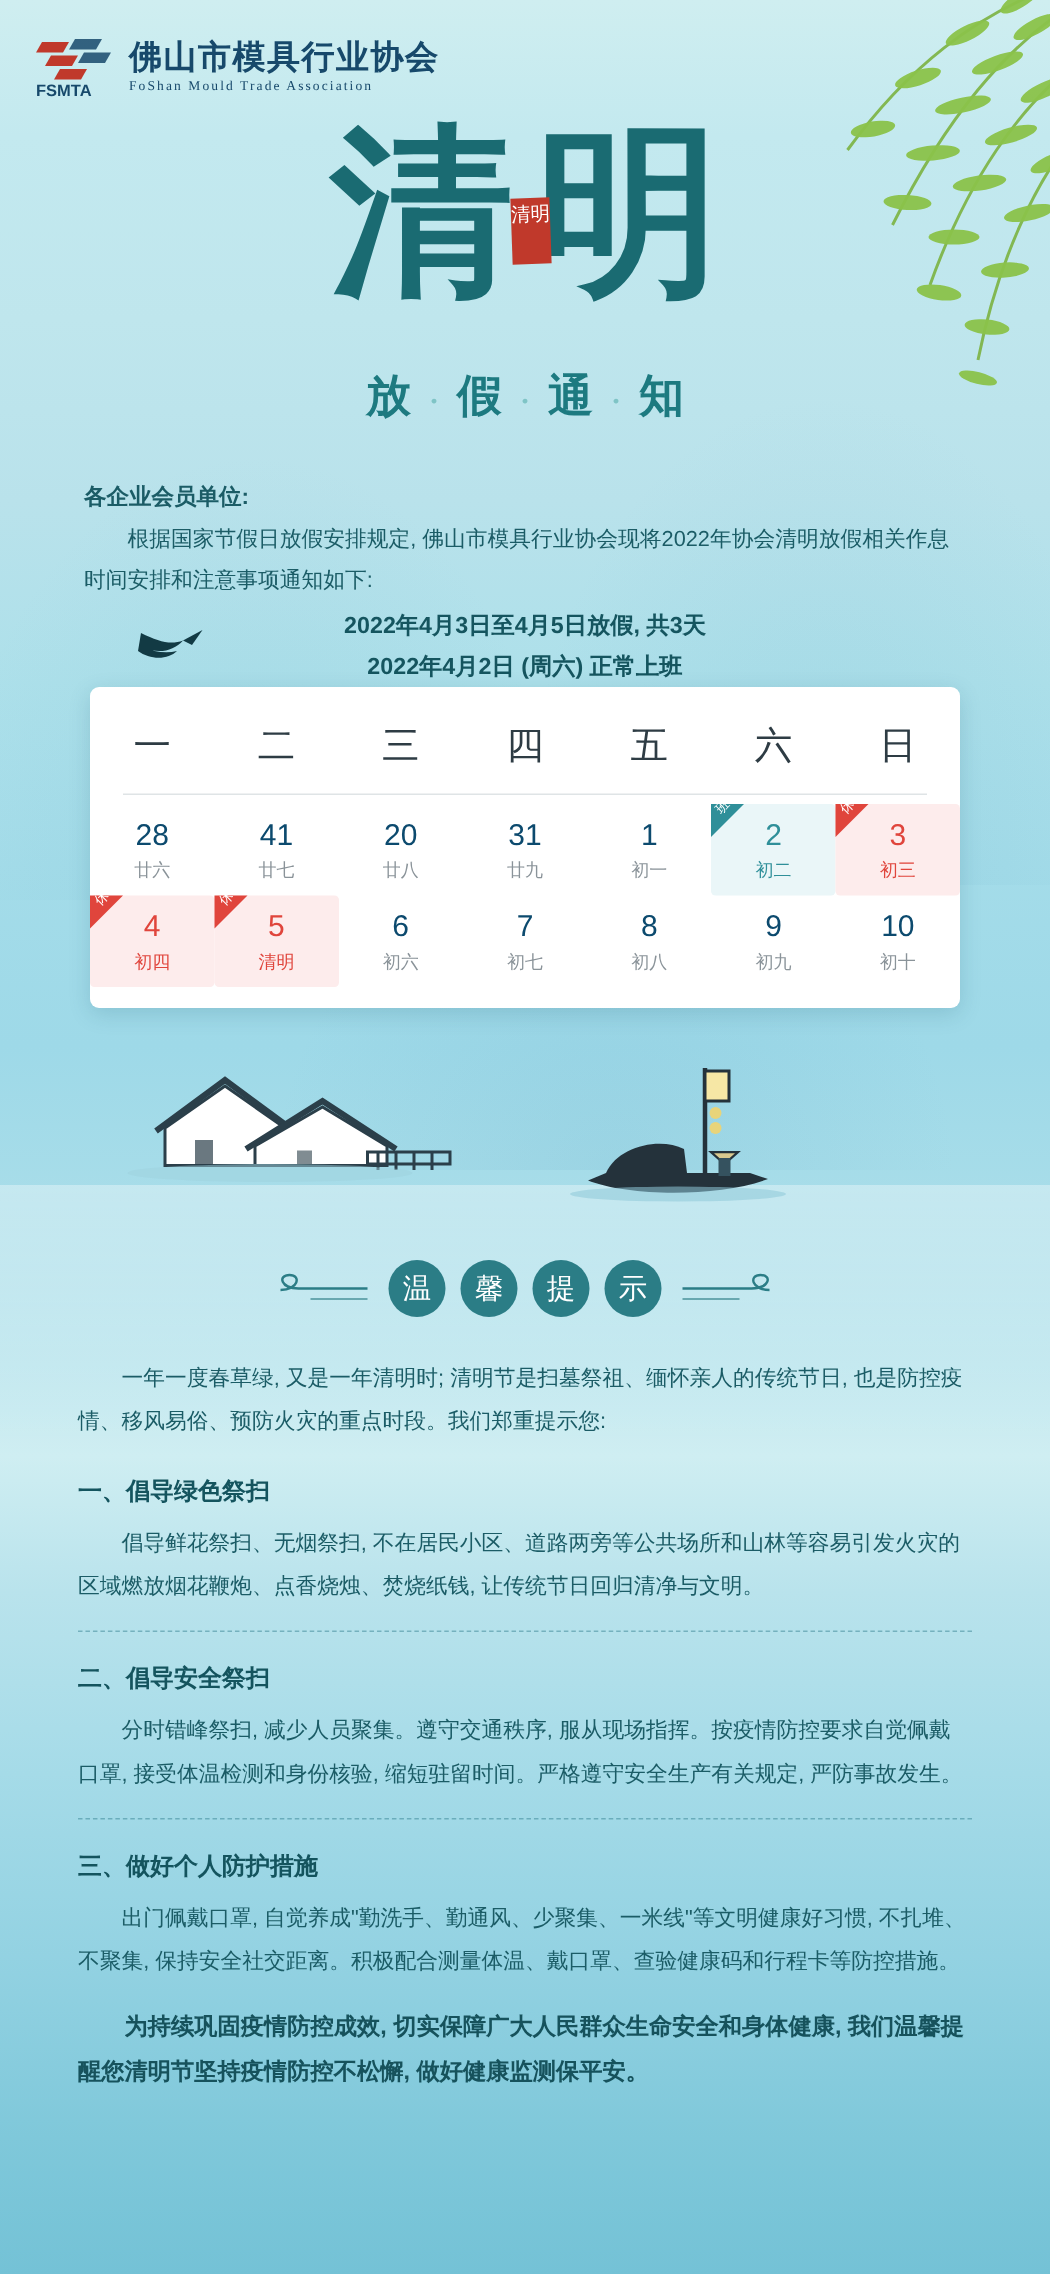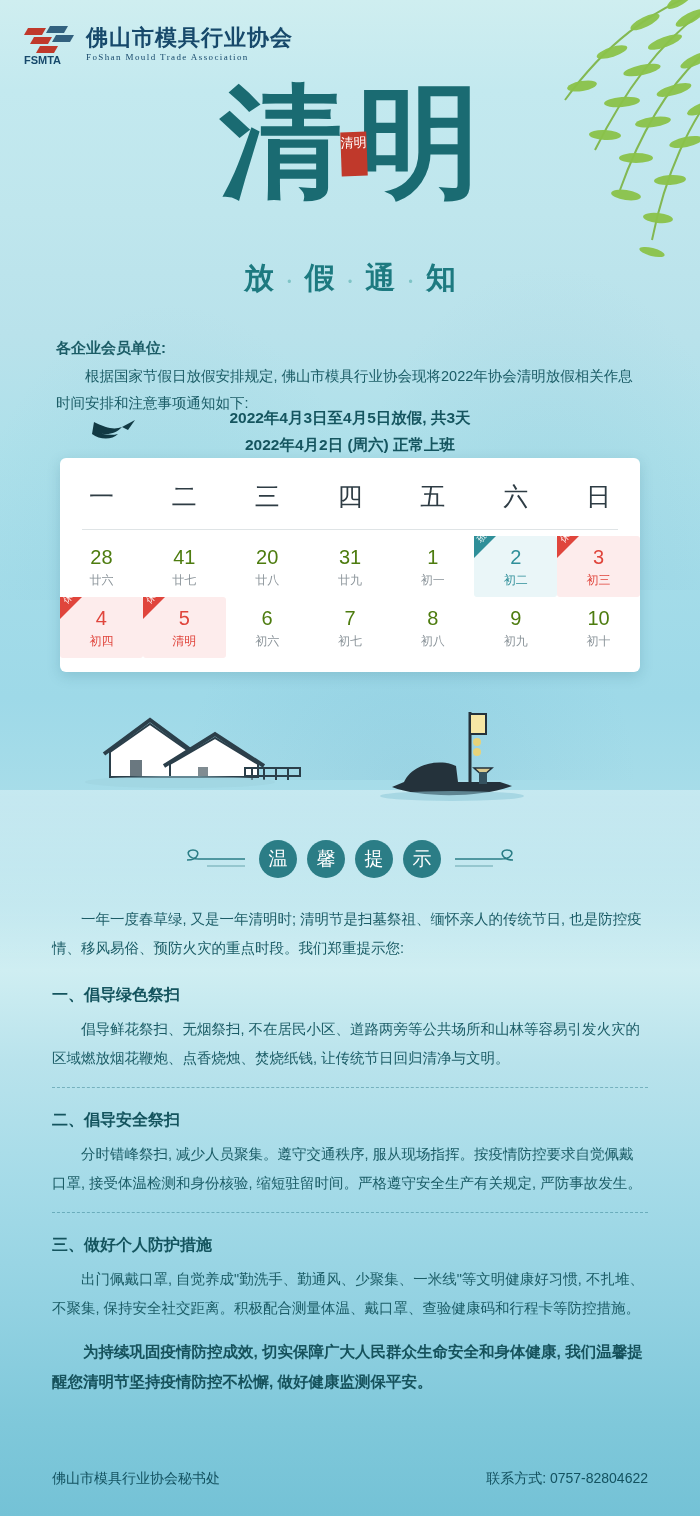--- a/index.html
+++ b/index.html
@@ -115,41 +115,40 @@
     font-size: 13px;
     line-height: 1.05;
     text-align: center;
     padding-top: 4px;
     box-sizing: border-box;
     letter-spacing: 0;
     transform: rotate(-2deg);
   }
   .sub-title {
     position: absolute;
-    top: 258px; left: 0; width: 700px;
+    top: 244px; left: 0; width: 700px;
     text-align: center;
     font-family: "Liberation Serif", serif;
     font-weight: bold;
     font-size: 30px;
     color: #1d7a80;
     letter-spacing: 12px;
     text-indent: 12px;
   }
   .sub-title .sep {
     color: #7fc4c6;
     font-size: 20px;
   }
   
   .notice {
     position: absolute;
     top: 318px; left: 56px; width: 590px;
     color: #1b5c66;
     font-size: 14.5px;
     line-height: 1.9;
-    margin-top: 16px;
   }
   .notice .strong {
     font-weight: bold;
     font-size: 15px;
   }
   .notice .indent {
     text-indent: 2em;
   }
   .holiday-lines {
     position: absolute;
@@ -194,21 +193,21 @@
     margin: 0 22px 6px 22px;
   }
   .cal-cell {
     flex: 1;
     position: relative;
     text-align: center;
     padding: 10px 0 8px 0;
   }
   .cal-cell .d {
     font-size: 20px;
-    color: #4d7c0f;
+    color: #0c4a6e;
     line-height: 1.15;
     font-family: "Liberation Sans", sans-serif;
   }
   .cal-cell .l {
     font-size: 12px;
     color: #8a9399;
     margin-top: 3px;
   }
   .cal-cell.rest {
     background: #fdecec;
@@ -538,18 +537,14 @@
     <h3>二、倡导安全祭扫</h3>
     <p>分时错峰祭扫, 减少人员聚集。遵守交通秩序, 服从现场指挥。按疫情防控要求自觉佩戴口罩, 接受体温检测和身份核验, 缩短驻留时间。严格遵守安全生产有关规定, 严防事故发生。</p>
     <div class="dashed"></div>
 
     <h3>三、做好个人防护措施</h3>
     <p>出门佩戴口罩, 自觉养成"勤洗手、勤通风、少聚集、一米线"等文明健康好习惯, 不扎堆、不聚集, 保持安全社交距离。积极配合测量体温、戴口罩、查验健康码和行程卡等防控措施。</p>
 
     <div class="closing">为持续巩固疫情防控成效, 切实保障广大人民群众生命安全和身体健康, 我们温馨提醒您清明节坚持疫情防控不松懈, 做好健康监测保平安。</div>
   </div>
 
-  <div class="footer">
-    <div class="left">佛山市模具行业协会秘书处</div>
-    <div class="right">联系方式: 0757-82804622</div>
-  </div>
 
 </div>
 
 </body></html>

